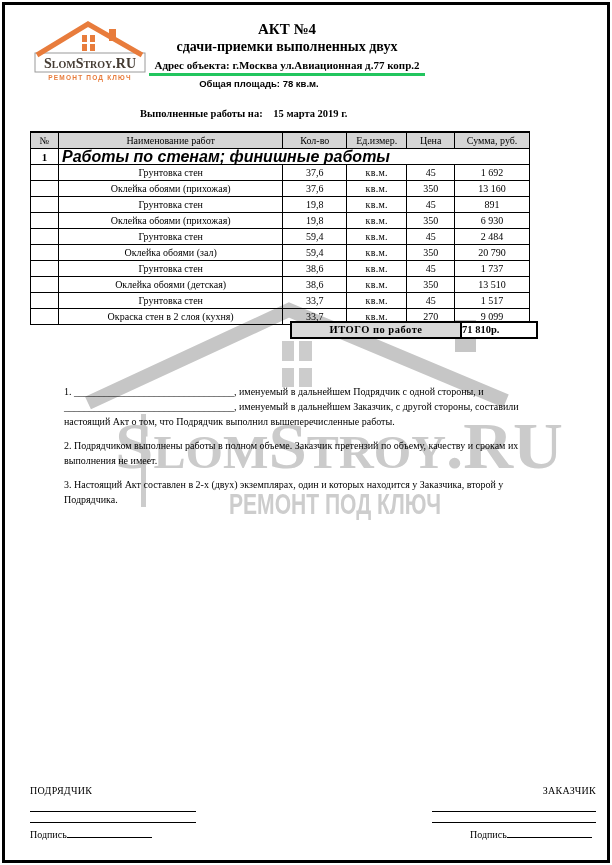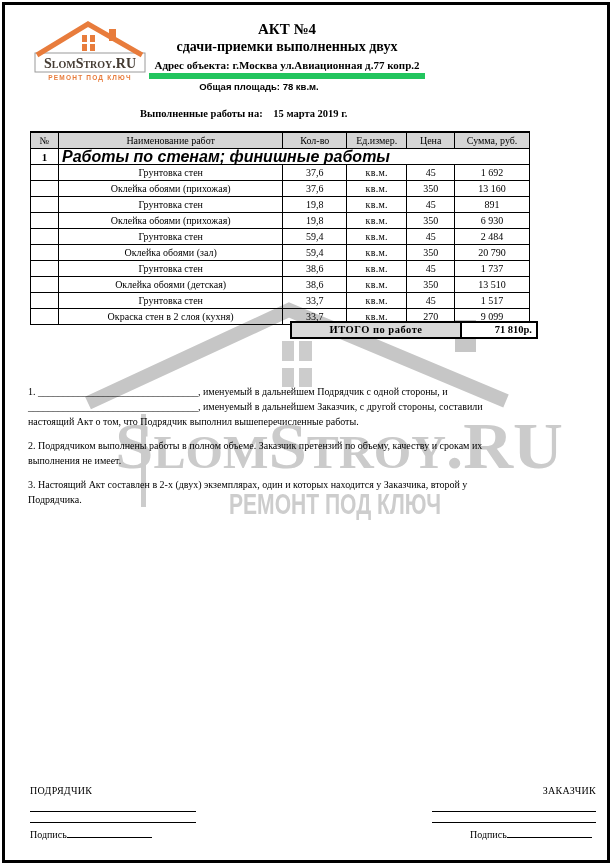--- a/index.html
+++ b/index.html
@@ -9,21 +9,21 @@
          z-index:5;pointer-events:none;}
   
   .watermark{position:absolute;left:0;top:0;width:612px;height:865px;z-index:0;}
   
   .logo{position:absolute;left:30px;top:18px;width:122px;height:66px;z-index:2;}
   
   .title-block{position:absolute;top:20px;left:0;width:574px;text-align:center;z-index:1;}
   .doc-title{font-size:15px;font-weight:bold;line-height:18px;}
   .doc-subtitle{font-size:14px;font-weight:bold;line-height:17px;}
   .doc-address{display:inline-block;font-size:11px;font-weight:bold;line-height:14px;
-               border-bottom:6px solid #22c55e;padding:0 5px 1px 5px;margin-top:1px;}
+               border-bottom:3px solid #22c55e;padding:0 5px 1px 5px;margin-top:1px;}
   .doc-area{font-size:9.5px;font-weight:bold;line-height:14px;margin-top:1px;
             font-family:"Liberation Sans", sans-serif;transform:translateX(-28px);}
   .works-on{position:absolute;top:108px;left:140px;z-index:1;font-size:10.5px;font-weight:bold;}
   .works-on .date{margin-left:8px;}
   
   table.works{position:absolute;top:131px;left:30px;width:500px;border-collapse:collapse;z-index:1;}
   table.works th, table.works td{border:1px solid #000;padding:0 3px;height:15px;
         font-size:10px;line-height:12px;vertical-align:middle;}
   table.works th{background:#d6d6d6;font-weight:normal;text-align:center;border-top:2px solid #000;}
   td.c0{text-align:center;}
@@ -31,26 +31,26 @@
   td.c2,td.c4,td.c5{text-align:center;font-size:10.5px;}
   td.c3{text-align:center;font-size:8.5px;letter-spacing:0.3px;}
   tr.section td{font-family:"Liberation Sans", sans-serif;font-weight:bold;font-style:italic;
         font-size:16px;}
   tr.section td.num{font-family:"Liberation Serif", serif;font-style:normal;font-weight:bold;
         font-size:11px;text-align:center;}
   
   .totals{position:absolute;top:321px;left:290px;display:flex;border:2px solid #000;z-index:1;}
   .totals .lbl{width:168px;background:#d9d9d9;border-right:2px solid #000;text-align:center;
         font-weight:bold;font-size:10.5px;line-height:14px;letter-spacing:0.5px;}
-  .totals .val{width:70px;background:#fff;text-align:right;padding-right:4px;font-weight:bold;
+  .totals .val{width:70px;background:#fff;padding-right:4px;font-weight:bold;
         font-size:10.5px;line-height:14px;}
   
   .clauses{position:absolute;top:384px;left:28px;width:556px;z-index:1;font-size:10px;}
   .clause{margin-bottom:9px;}
-  .clause div{line-height:15px;}
+  .clause div{line-height:15px;margin-left:36px;}
   
   .sig{position:absolute;top:785px;z-index:1;font-size:10px;}
   .sig-left{left:30px;width:166px;}
   .sig-right{left:432px;width:164px;}
   .sig-right .sig-title{text-align:right;}
   .sig-title{font-size:10px;letter-spacing:0.3px;}
   .sig-line{height:0;border-top:1px solid #000;}
   .l1{margin-top:15px;}
   .l2{margin-top:10px;}
   .sig-sign{margin-top:4px;}

